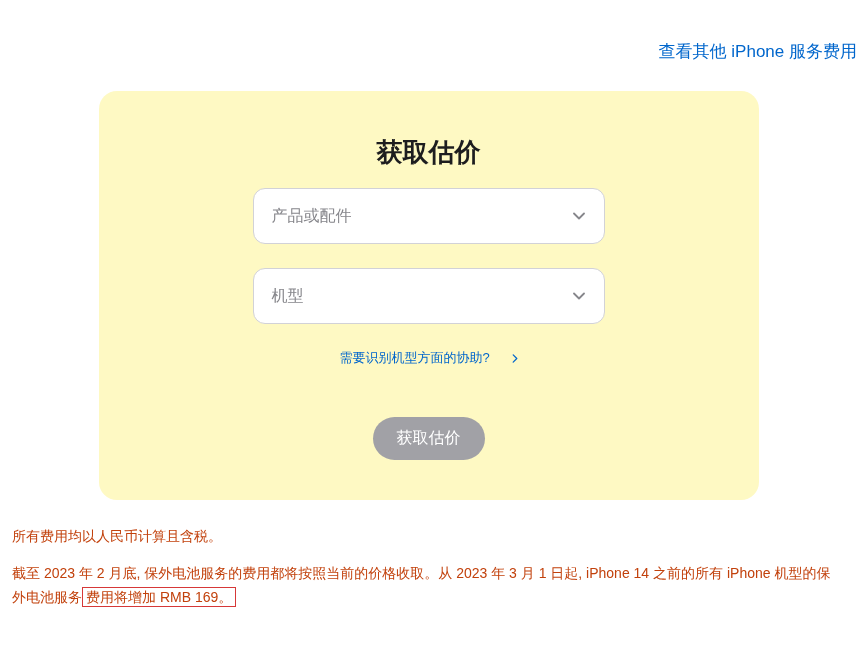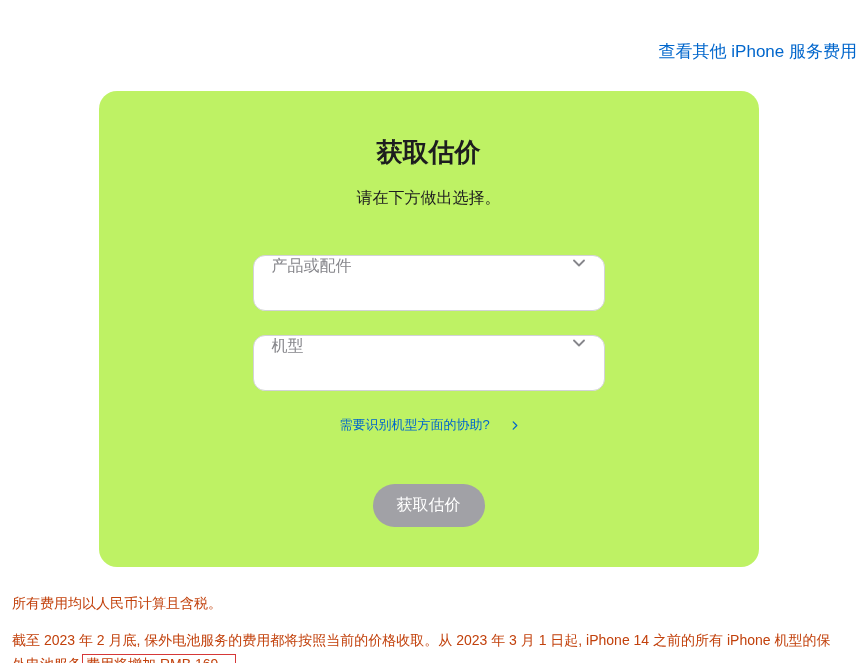--- a/index.html
+++ b/index.html
@@ -18,21 +18,21 @@
       text-align: right;
       padding-top: 40px;
       padding-bottom: 28px;
     }
     .top-link a {
       color: #0066cc;
       text-decoration: none;
       font-size: 17px;
     }
     .card {
-      background: #bef264;
+      background: #fef9c3;
       border-radius: 18px;
       width: 660px;
       margin: 0 auto;
       padding: 44px 50px 40px 50px;
       text-align: center;
     }
     .card-title {
       font-size: 26px;
       font-weight: 600;
       color: #1d1d1f;
@@ -49,21 +49,21 @@
       position: relative;
     }
     .select-box {
       width: 100%;
       height: 56px;
       background: #fff;
       border: 1px solid #d2d2d7;
       border-radius: 12px;
       padding: 0 18px;
       display: flex;
-      align-items: flex-start;
+      align-items: center;
       justify-content: space-between;
       cursor: pointer;
       text-align: left;
     }
     .select-placeholder {
       color: #86868b;
       font-size: 16px;
     }
     .chevron {
       width: 14px;
@@ -127,21 +127,20 @@
   </style>
 </head>
 <body>
 
 <div class="top-link">
   <a href="#">查看其他 iPhone 服务费用</a>
 </div>
 
 <div class="card">
   <div class="card-title">获取估价</div>
-  <div class="card-subtitle">请在下方做出选择。</div>
 
   <div class="select-wrapper">
     <div class="select-box">
       <span class="select-placeholder">产品或配件</span>
       <span class="chevron">
         <svg viewBox="0 0 12 8" fill="none">
             <path d="M1 1.5L6 6.5L11 1.5" stroke="#86868b" stroke-width="1.8" stroke-linecap="round" stroke-linejoin="round"></path>
           </svg>
       </span>
     </div>

